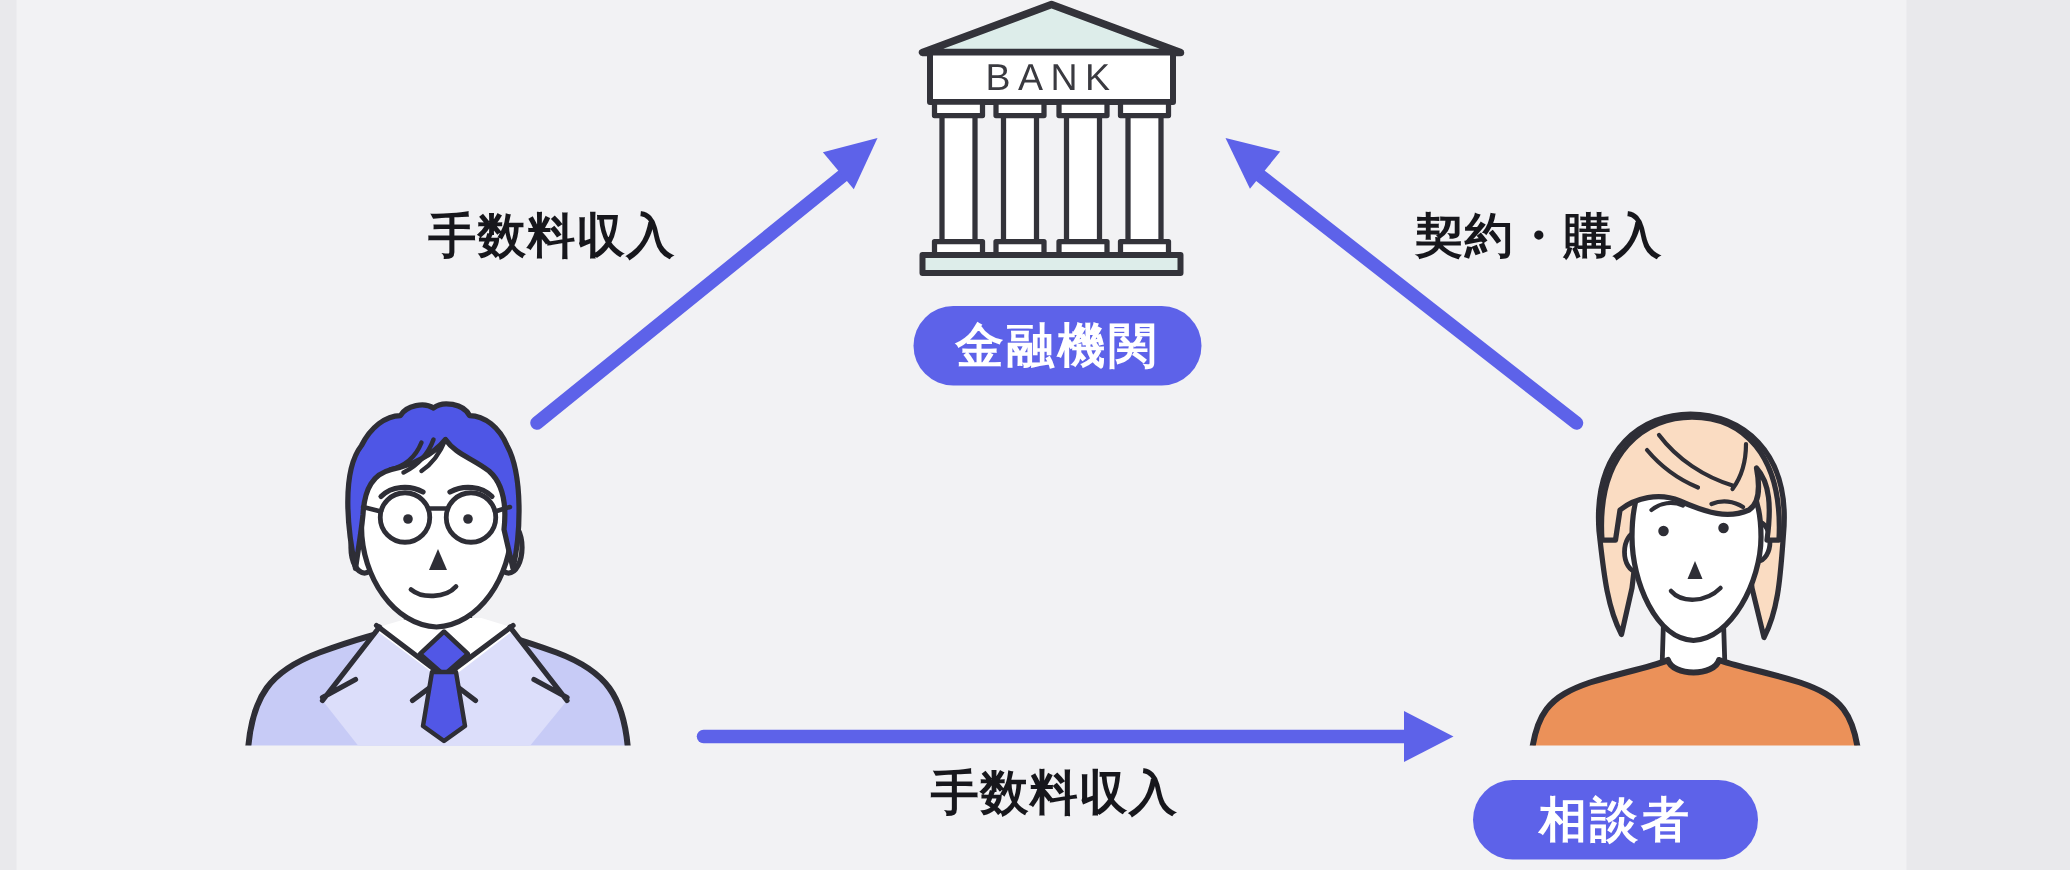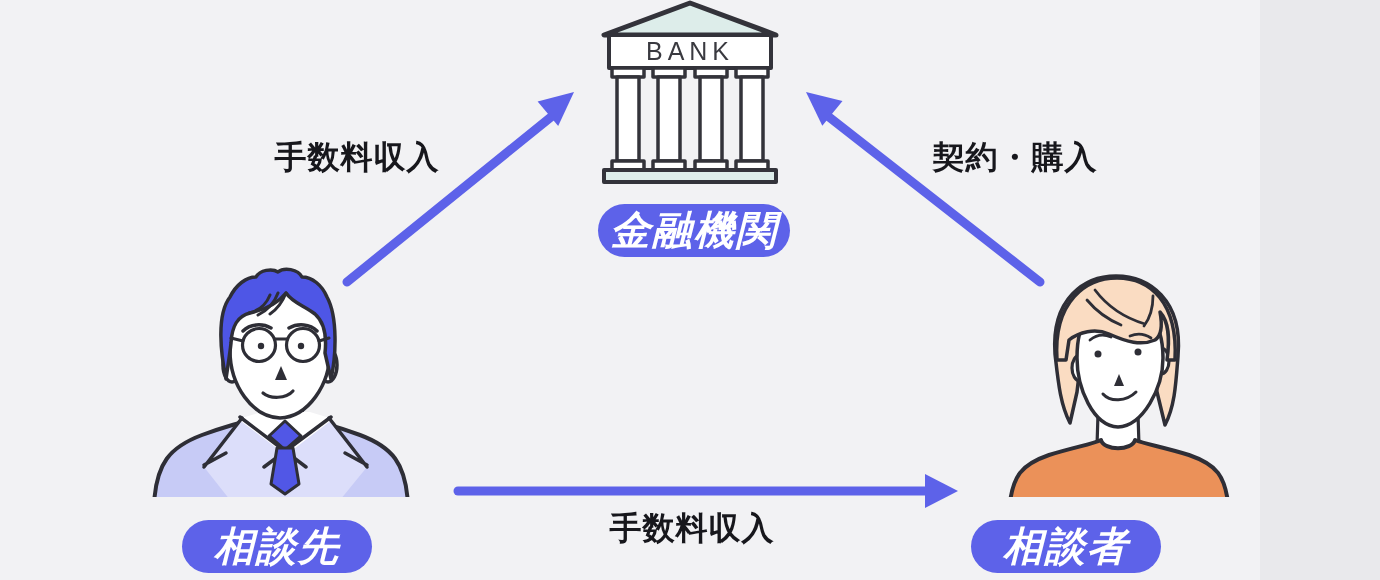--- a/index.html
+++ b/index.html
@@ -1,29 +1,30 @@
 <!DOCTYPE html>
 <html style="--background: #F2F2F4; --accent: #5D62E9; --badge_text: #FFFFFF; --label_text: #17171C; --outline: #2E2E36; --bank_outline: #33333A; --bank_roof: #DDEDEA; --bank_fill: #FFFFFF; --man_hair: #4E56E6; --man_suit: #C7CBF6; --man_suit_lapel: #DCDEFA; --man_tie: #5157E6; --woman_hair: #FADCC2; --woman_shirt: #EB9159;"><head>
 <meta charset="utf-8">
 <style>
   html,body{margin:0;padding:0;background:#e9e9ec;}
   .canvas{
     position:relative;width:1260px;height:580px;overflow:hidden;
     background:var(--background,#F2F2F4);
     font-family:"Liberation Sans","DejaVu Sans",sans-serif;
+    margin-left:11px;
   }
   .layer{position:absolute;left:0;top:0;}
   .figure{position:absolute;}
   #fig-bank{left:594px;top:0;}
   #fig-advisor{left:150px;top:253px;}
   #fig-client{left:1003px;top:262px;}
   .badge{
     position:absolute;display:flex;align-items:center;justify-content:center;
     background:var(--accent,#5D62E9);color:var(--badge_text,#fff);
-    font-size:40px;font-weight:600;letter-spacing:2px;border-radius:28px;font-style:italic;
+    font-size:32px;font-weight:600;letter-spacing:2px;border-radius:28px;
   }
   #badge-bank{left:598px;top:204px;width:192px;height:53px;}
   #badge-advisor{left:182px;top:520px;width:190px;height:53px;}
   #badge-client{left:971px;top:520px;width:190px;height:53px;}
   .edge-label{
     position:absolute;width:340px;text-align:center;
     font-size:32px;line-height:38px;font-weight:700;
     color:var(--label_text,#17171C);letter-spacing:1px;
   }
   #label-commission{left:187px;top:138px;}
@@ -143,20 +144,19 @@
 
       <path d="M 116 112 L 111 124 L 121 124 Z" fill="var(--outline,#2E2E36)" stroke="none"></path>
 
       <path d="M 100 132 C 107 140, 123 140, 133 130" fill="none" stroke-width="3"></path>
 
       <path d="M 6 252 C 8 212, 20 202, 46 193 C 72 185, 90 182, 98 178 C 101 189, 129 189, 132 178 C 142 182, 160 185, 186 193 C 212 202, 224 212, 226 252 Z" fill="var(--woman_shirt,#EB9159)" stroke-width="4"></path>
     </g>
   </svg>
 
   <div class="badge" id="badge-bank">金融機関</div>
-  <div class="badge" id="badge-advisor">相談先</div>
   <div class="badge" id="badge-client">相談者</div>
 
   <div class="edge-label" id="label-contract">契約・購入</div>
   <div class="edge-label" id="label-commission">手数料収入</div>
   <div class="edge-label" id="label-consultation">手数料収入</div>
 
 </div>
 
 </body></html>

